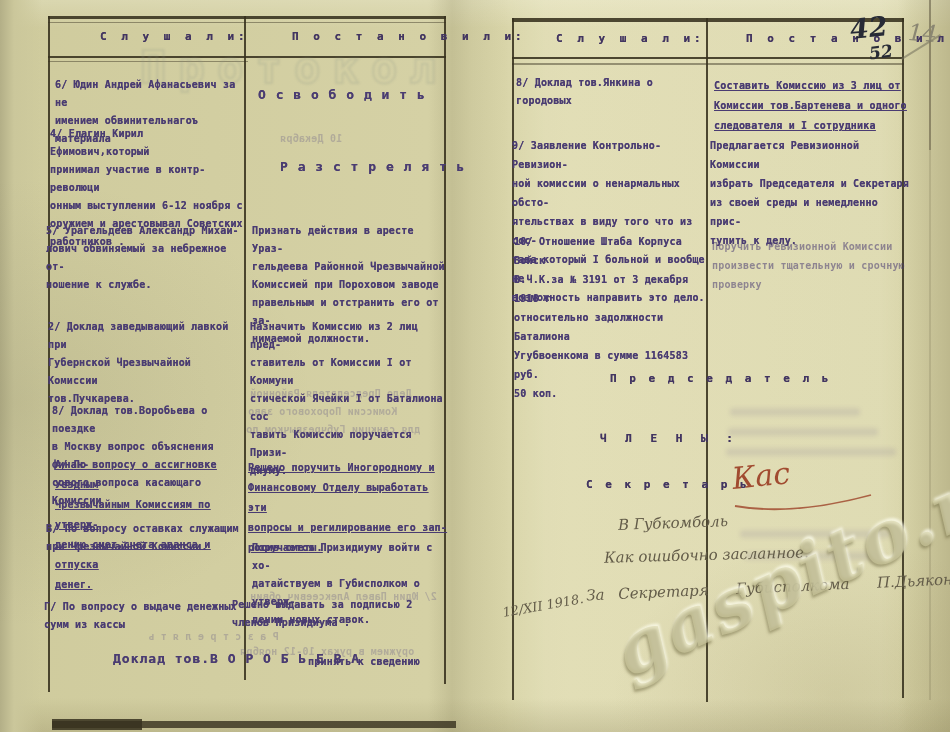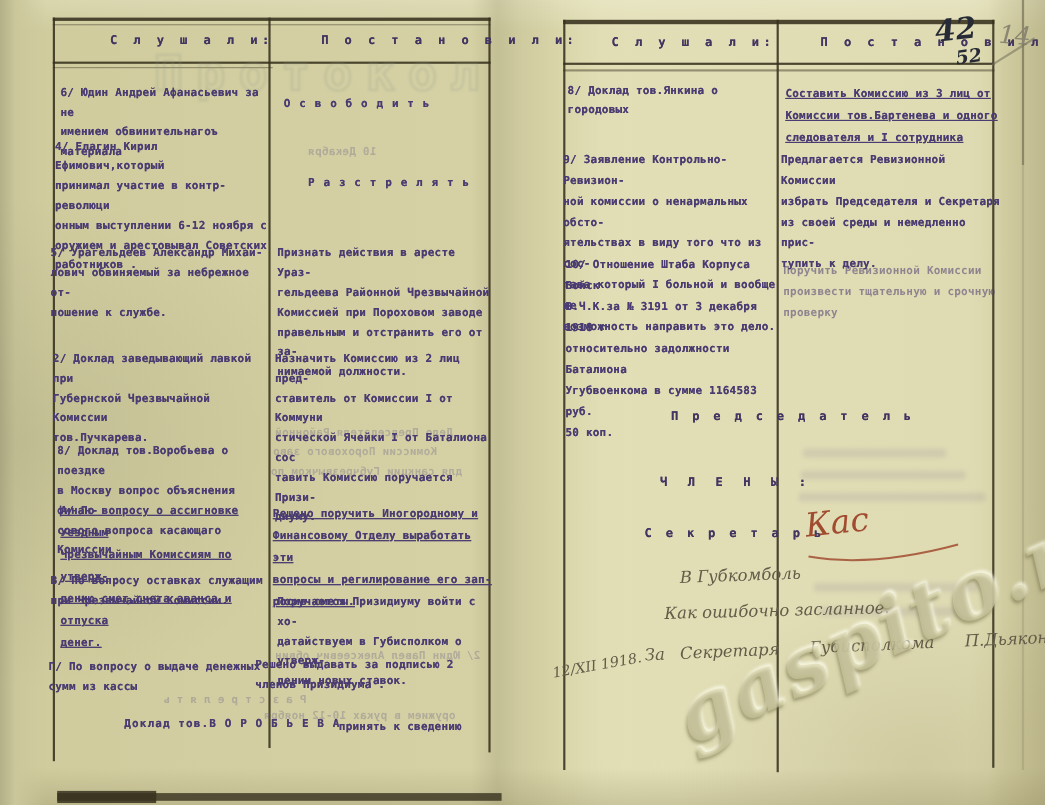--- a/index.html
+++ b/index.html
@@ -20,21 +20,21 @@
   }
   .abs{position:absolute;}
   .tw{
     position:absolute;
     font:bold 10px/18px "DejaVu Sans Mono",monospace;
     color:#4a3c72;white-space:pre-line;letter-spacing:.2px;
     text-shadow:0 0 .5px rgba(74,60,114,.85);
   }
   .lh19{line-height:19px;}
   .lh20{line-height:20px;text-decoration:underline;}
-  .big{font-size:10px;letter-spacing:1px;}
+  .big{font-size:13px;letter-spacing:1px;}
   .faded{color:rgba(74,60,114,.55);text-shadow:none;}
   .hdr{
     position:absolute;
     font:bold 11px/14px "DejaVu Sans Mono",monospace;
     letter-spacing:4px;color:#423561;
     text-shadow:0 0 .5px rgba(66,53,97,.85);white-space:pre;
   }
   .line{position:absolute;background:#37311e;opacity:.88;}
   .line.soft{opacity:.45;}
   .hw{

